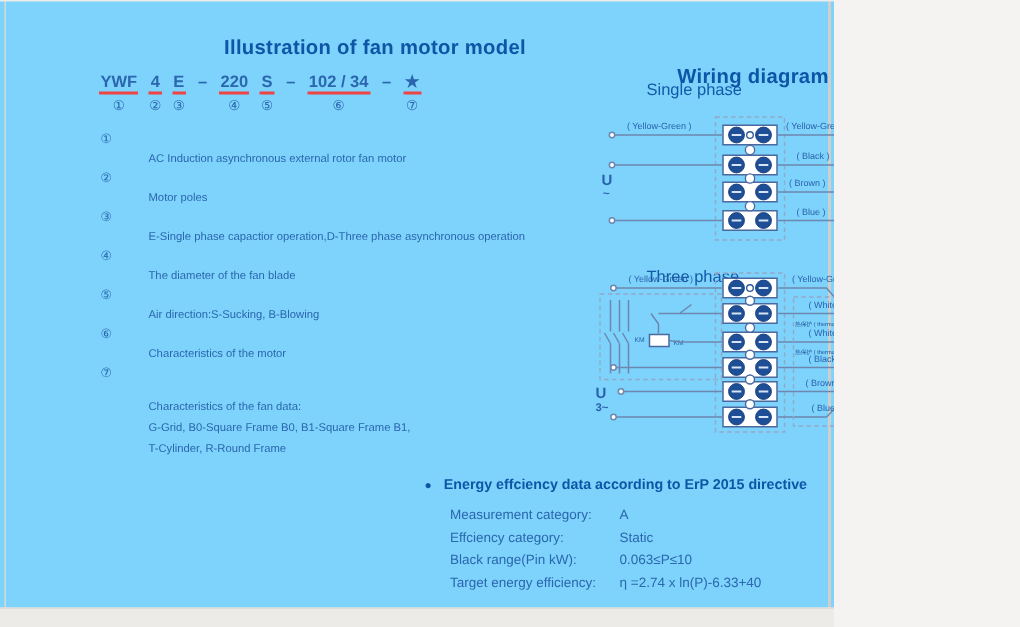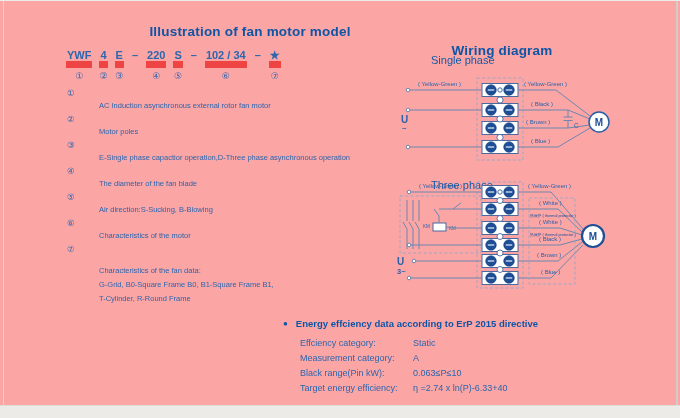--- a/index.html
+++ b/index.html
@@ -1,33 +1,33 @@
 <!DOCTYPE html>
 <html><head>
 <meta charset="utf-8">
 <style>
   html,body{margin:0;padding:0;background:#f4f3f1;}
   #page{
-    position:relative;width:680px;height:418px;background:#fca5a5;overflow:hidden;
+    position:relative;width:556px;height:418px;background:#7dd3fc;overflow:hidden;
     font-family:"Liberation Sans",sans-serif;-webkit-font-smoothing:antialiased;
   }
   .edge-left{position:absolute;left:3px;top:0;height:406px;width:1px;background:#d9d8d4;}
   .edge-right{position:absolute;right:2px;top:0;height:406px;width:2px;background:#cfcecb;}
   .edge-top{position:absolute;left:0;top:0;right:0;height:1px;background:#ececea;}
   .edge-bottom{position:absolute;left:0;bottom:0;right:0;height:12px;background:#edebe7;border-top:1px solid #dedcd7;}
 
   .sec-title{position:absolute;font-size:13.5px;font-weight:bold;color:#0e55a6;text-align:center;letter-spacing:.2px;}
   .left-title{left:118px;top:24px;width:264px;}
   .right-title{left:404px;top:24px;width:196px;margin-top:19px;}
 
   
   .model{position:absolute;left:66px;top:49px;display:flex;align-items:flex-start;gap:7px;}
   .seg{display:flex;flex-direction:column;align-items:center;}
   .seg-t{font-size:11px;font-weight:bold;color:#2b66ae;line-height:12px;padding:0 1px;}
-  .seg-t.u{border-bottom:7px solid #ef4444;}
+  .seg-t.u{border-bottom:2px solid #ef4444;}
   .seg-n{font-size:9px;color:#2b66ae;margin-top:3px;font-family:"DejaVu Sans",sans-serif;line-height:10px;}
 
   
   .items{position:absolute;left:67px;top:88px;color:#2b66ae;}
   .item{margin-bottom:4px;}
   .item .num{font-size:8.5px;line-height:10px;font-family:"DejaVu Sans",sans-serif;}
   .item .line{margin-left:32px;font-size:7.5px;line-height:9px;margin-top:3px;white-space:nowrap;}
   .item.wide .line{margin-top:3px;}
   .item.last .line.first{margin-top:11px;}
   .item.last .line{line-height:11px;}
@@ -335,26 +335,26 @@
     </g>
   </svg>
 
   <div class="energy">
     <div class="e-head">
       <span class="e-bullet">●</span>
       <span>Energy effciency data according to ErP 2015 directive</span>
     </div>
     <div class="e-rows">
       <div class="e-row">
+        <span class="e-label">Measurement category:</span>
+        <span class="e-value">A</span>
+      </div>
+      <div class="e-row">
         <span class="e-label">Effciency category:</span>
         <span class="e-value">Static</span>
-      </div>
-      <div class="e-row">
-        <span class="e-label">Measurement category:</span>
-        <span class="e-value">A</span>
       </div>
       <div class="e-row">
         <span class="e-label">Black range(Pin kW):</span>
         <span class="e-value">0.063≤P≤10</span>
       </div>
       <div class="e-row">
         <span class="e-label">Target energy efficiency:</span>
         <span class="e-value">η =2.74 x ln(P)-6.33+40</span>
       </div>
     </div>

